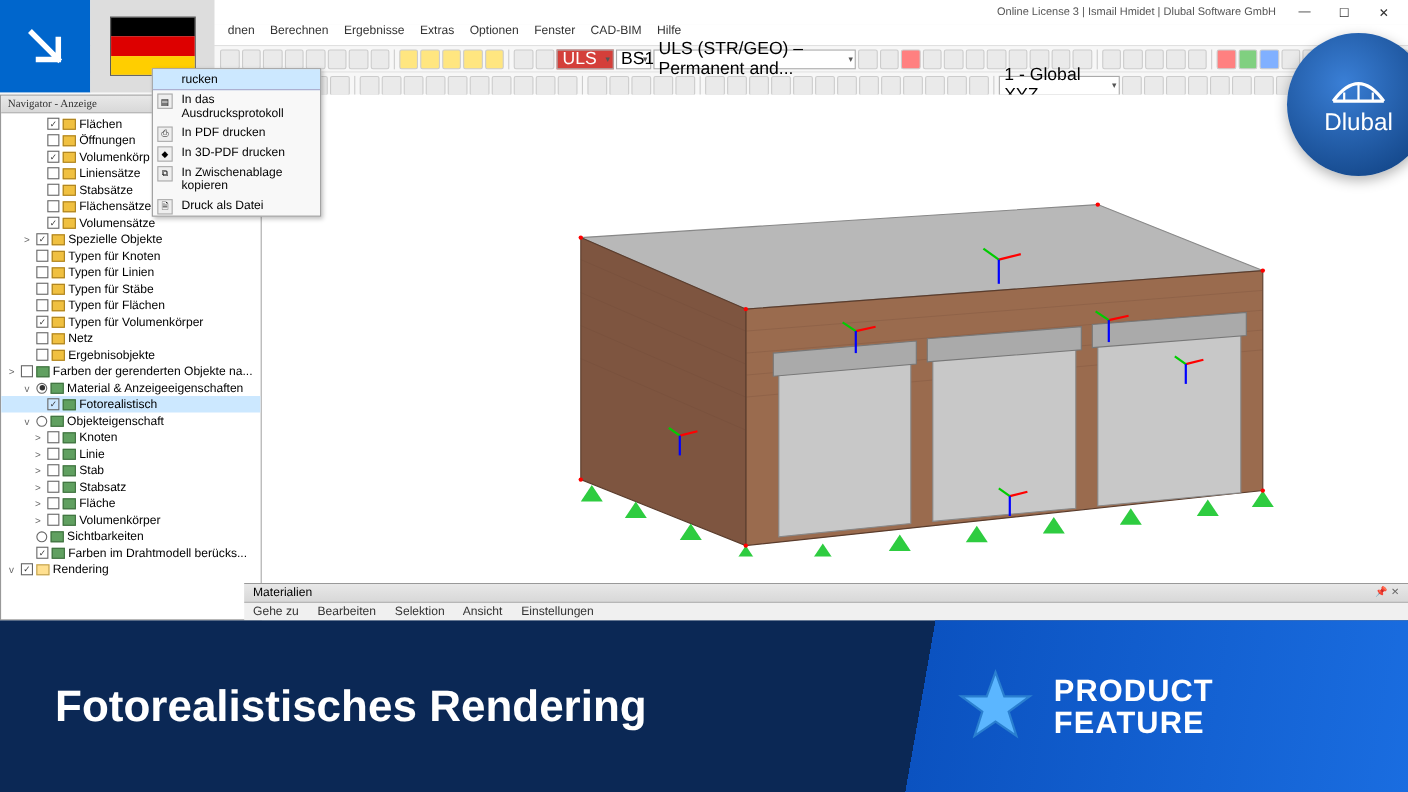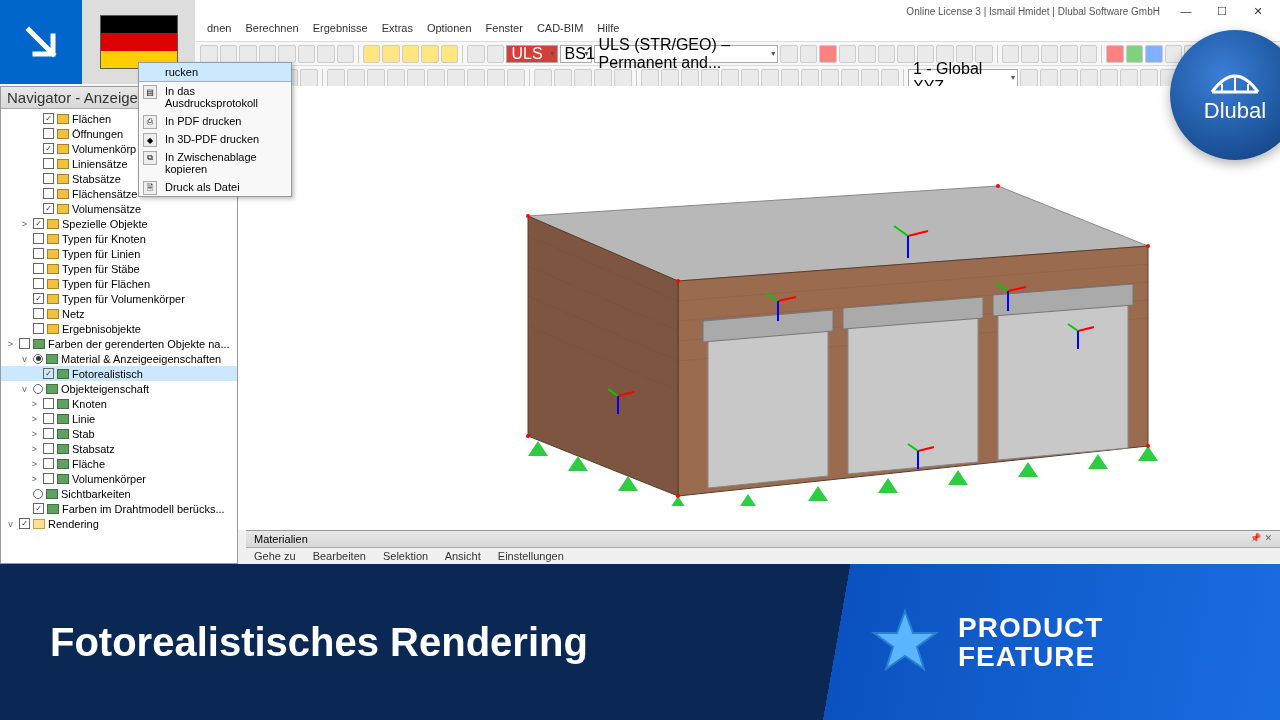--- a/index.html
+++ b/index.html
@@ -22,21 +22,21 @@
 .tbtn.r { background:#ff8080; }
 .tbtn.g { background:#80d080; }
 .tbtn.b { background:#80b0ff; }
 .tsep { width:1px; height:18px; background:#ccc; margin:0 2px; }
 .combo { height:18px; border:1px solid #aaa; background:#fff; font-size:16px; padding:0 14px 0 4px; position:relative; display:inline-flex; align-items:center; }
 .combo::after { content:"▾"; position:absolute; right:2px; font-size:8px; color:#555; }
 .combo.red { background:#d43f3a; color:#fff; }
 
 
 .navigator { position:absolute; left:0; top:86px; width:238px; height:478px; background:#fff; border:1px solid #999; font-size:11px; overflow:hidden; }
-.nav-title { background:linear-gradient(#e8e8e8,#d8d8d8); border-bottom:1px solid #aaa; padding:2px 6px; font-size:15px; color:#333; }
+.nav-title { background:linear-gradient(#e8e8e8,#d8d8d8); border-bottom:1px solid #aaa; padding:2px 6px; font-size:10px; color:#333;font-family:Liberation Serif, serif; }
 .tree { padding:2px 0; overflow-y:auto; height:calc(100% - 20px); }
 .tree-row { display:flex; align-items:center; height:15px; white-space:nowrap; padding-left:4px; }
 .tree-row.sel { background:#cce8ff; }
 .exp { width:11px; text-align:center; color:#666; font-size:9px; }
 .cb { width:11px; height:11px; border:1px solid #666; margin:0 3px; display:inline-flex; align-items:center; justify-content:center; font-size:8px; }
 .cb.ck::after { content:"✓"; color:#333; }
 .rb { width:10px; height:10px; border:1px solid #666; border-radius:50%; margin:0 3px; display:inline-flex; align-items:center; justify-content:center; }
 .rb.ck::after { content:""; width:5px; height:5px; background:#333; border-radius:50%; }
 .ticon { width:12px; height:10px; margin-right:3px; display:inline-block; }
 .ticon.tag { background:#f0c040; border:1px solid #aa8020; }
@@ -48,21 +48,21 @@
 .ctxmenu { position:absolute; left:138px; top:62px; width:154px; background:#f8f8f8; border:1px solid #999; box-shadow:2px 2px 4px rgba(0,0,0,0.25); font-size:11px; z-index:50; }
 .ctxmenu .hdr { background:#cce8ff; padding:3px 6px 3px 26px; border-bottom:1px solid #aac; }
 .ctxmenu .mi { padding:3px 6px 3px 26px; position:relative; }
 .ctxmenu .mi .mico { position:absolute; left:4px; top:3px; width:14px; height:14px; border:1px solid #aaa; background:#eee; font-size:8px; display:flex; align-items:center; justify-content:center; }
 
 
 .viewport { position:absolute; left:238px; top:86px; right:0; height:444px; background:#fff; overflow:hidden; }
 .building { position:absolute; left:140px; top:50px; width:800px; height:370px; }
 
 
-.matpanel { position:absolute; left:246px; top:530px; right:0; height:34px; background:#f0f0f0; border-top:1px solid #999; }
+.matpanel { position:absolute; left:222px; top:530px; right:0; height:34px; background:#f0f0f0; border-top:1px solid #999; }
 .matpanel .pt { background:linear-gradient(#e8e8e8,#d8d8d8); padding:2px 8px; font-size:11px; border-bottom:1px solid #aaa; display:flex; }
 .matpanel .pt .pin { margin-left:auto; font-size:9px; color:#666; }
 .matpanel .pm { padding:2px 8px; font-size:11px; color:#333; }
 .matpanel .pm span { margin-right:14px; }
 
 
 .flag-overlay { position:absolute; left:0; top:0; width:195px; height:84px; display:flex; z-index:40; }
 .flag-arrow { width:82px; background:#0066cc; display:flex; align-items:center; justify-content:center; }
 .flag-arrow svg { width:40px; height:40px; }
 .flag-de { width:113px; background:#ddd; display:flex; align-items:center; justify-content:center; }

